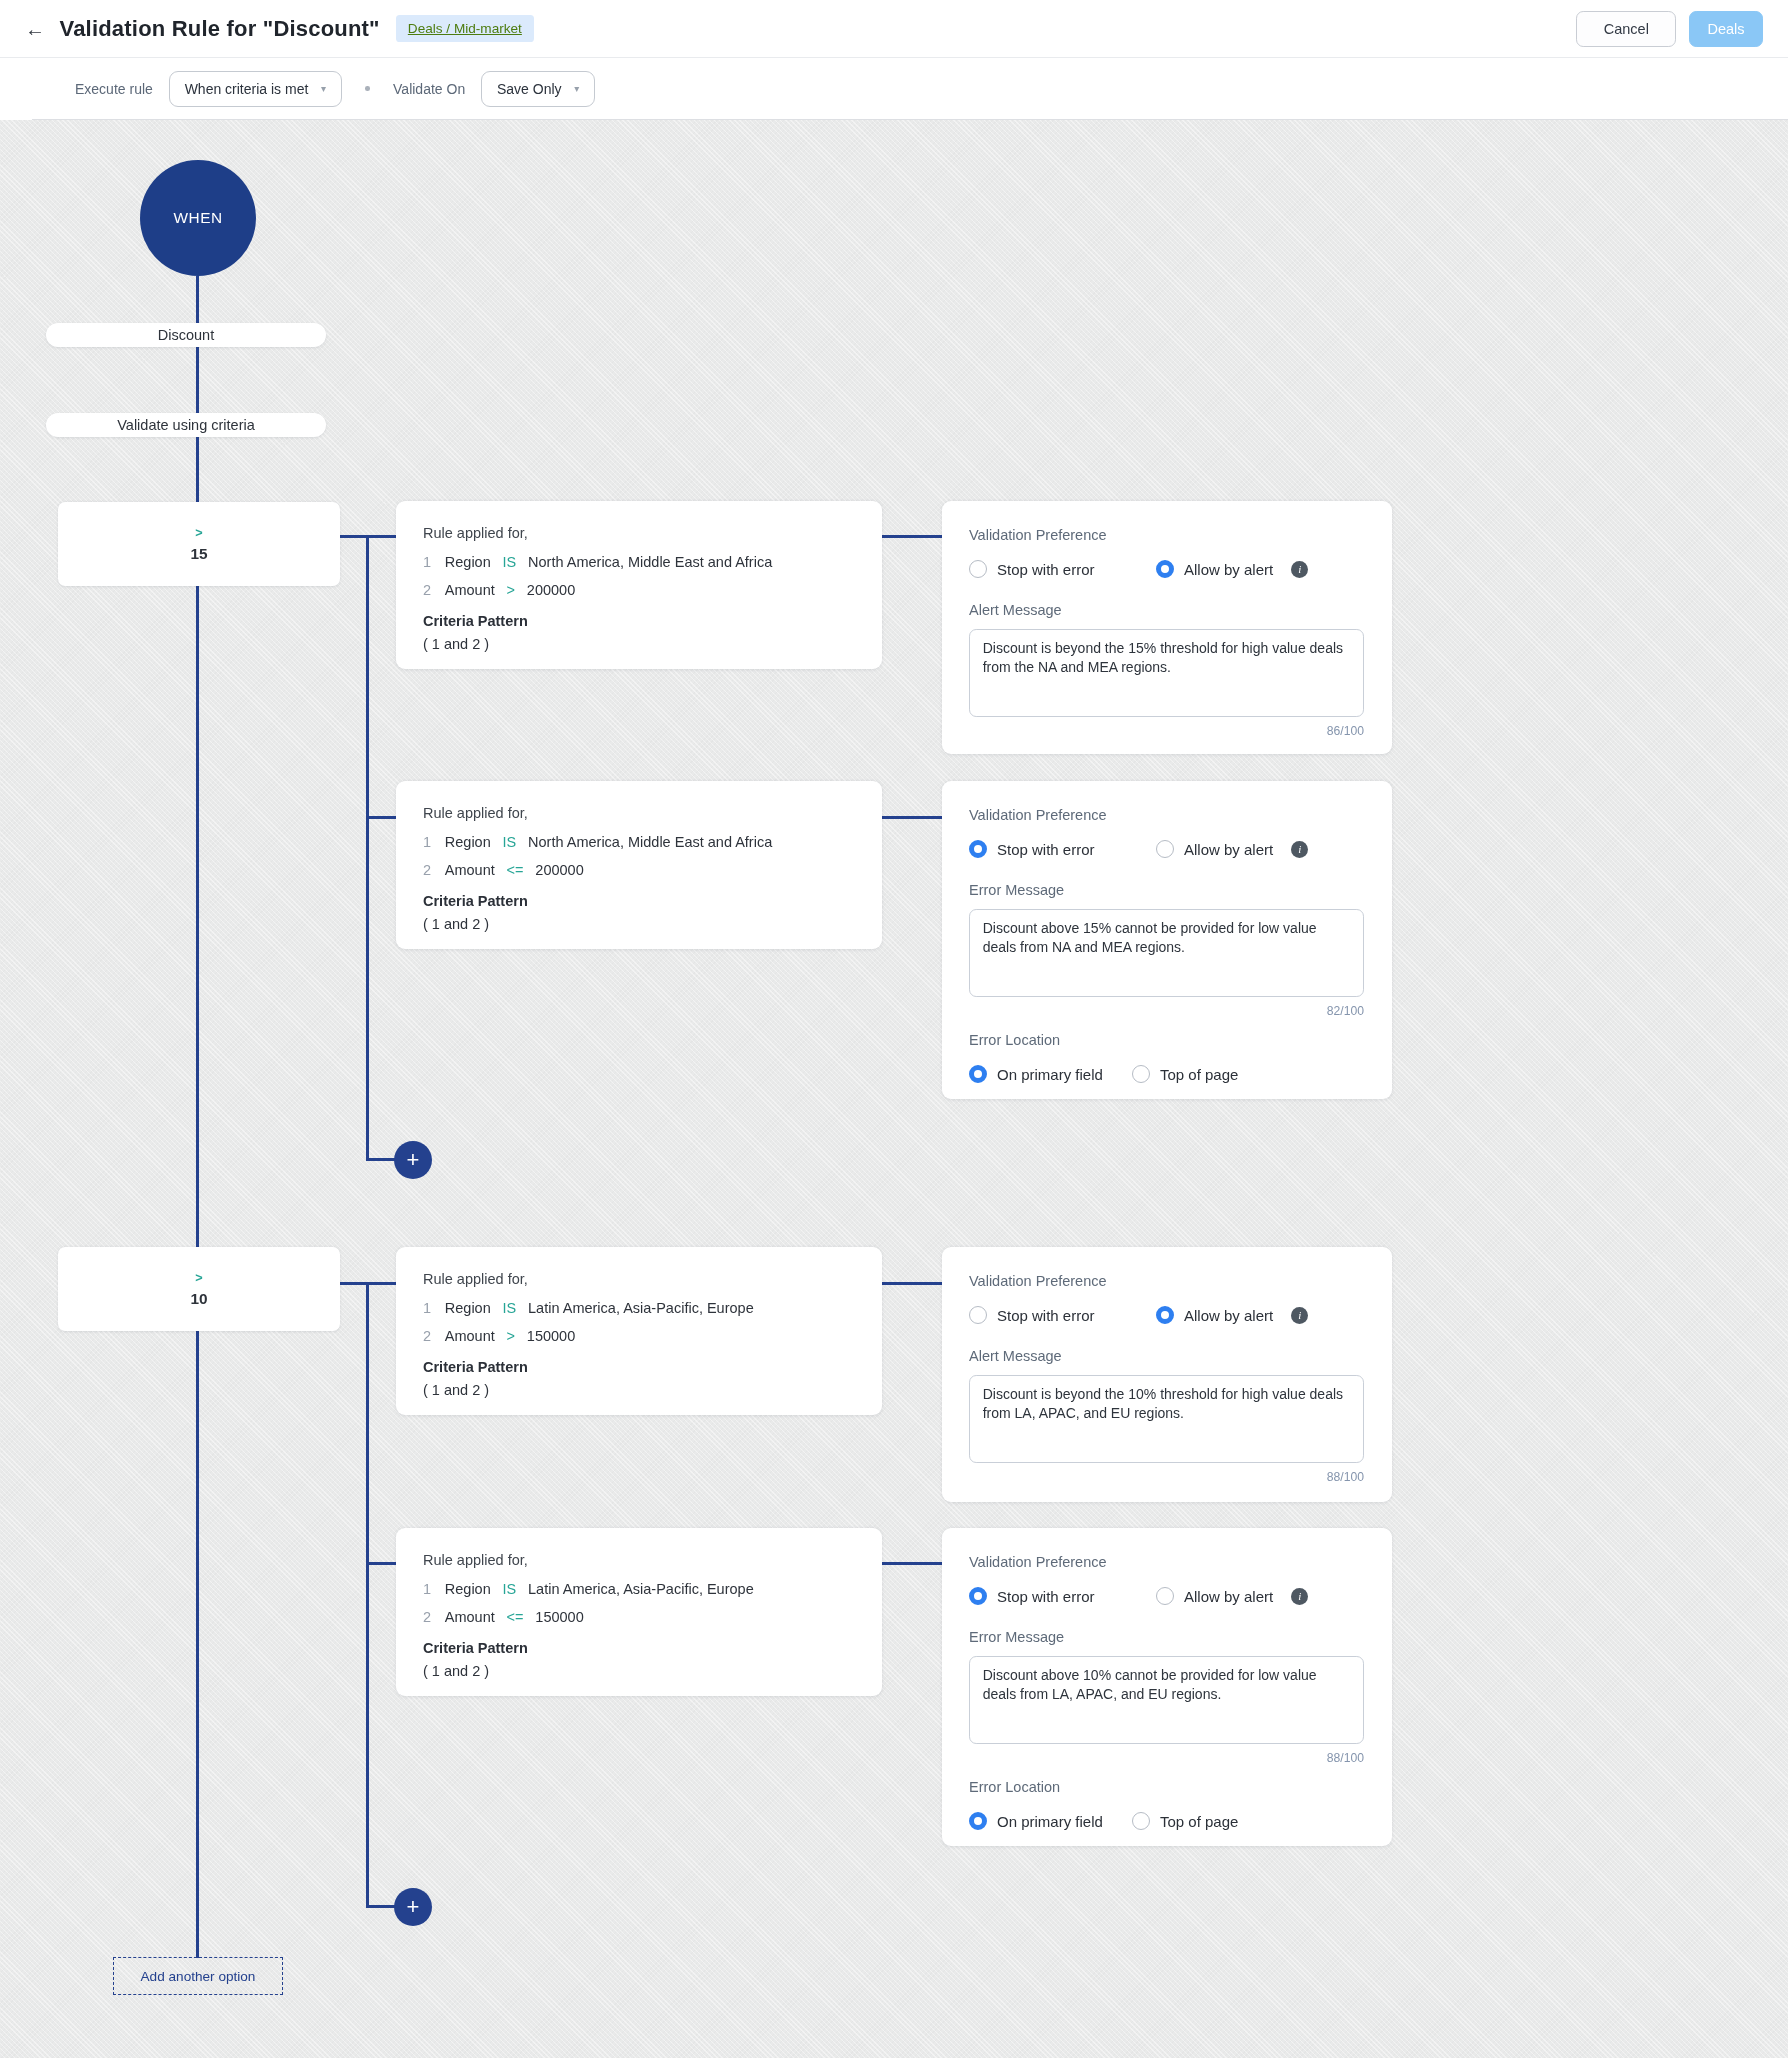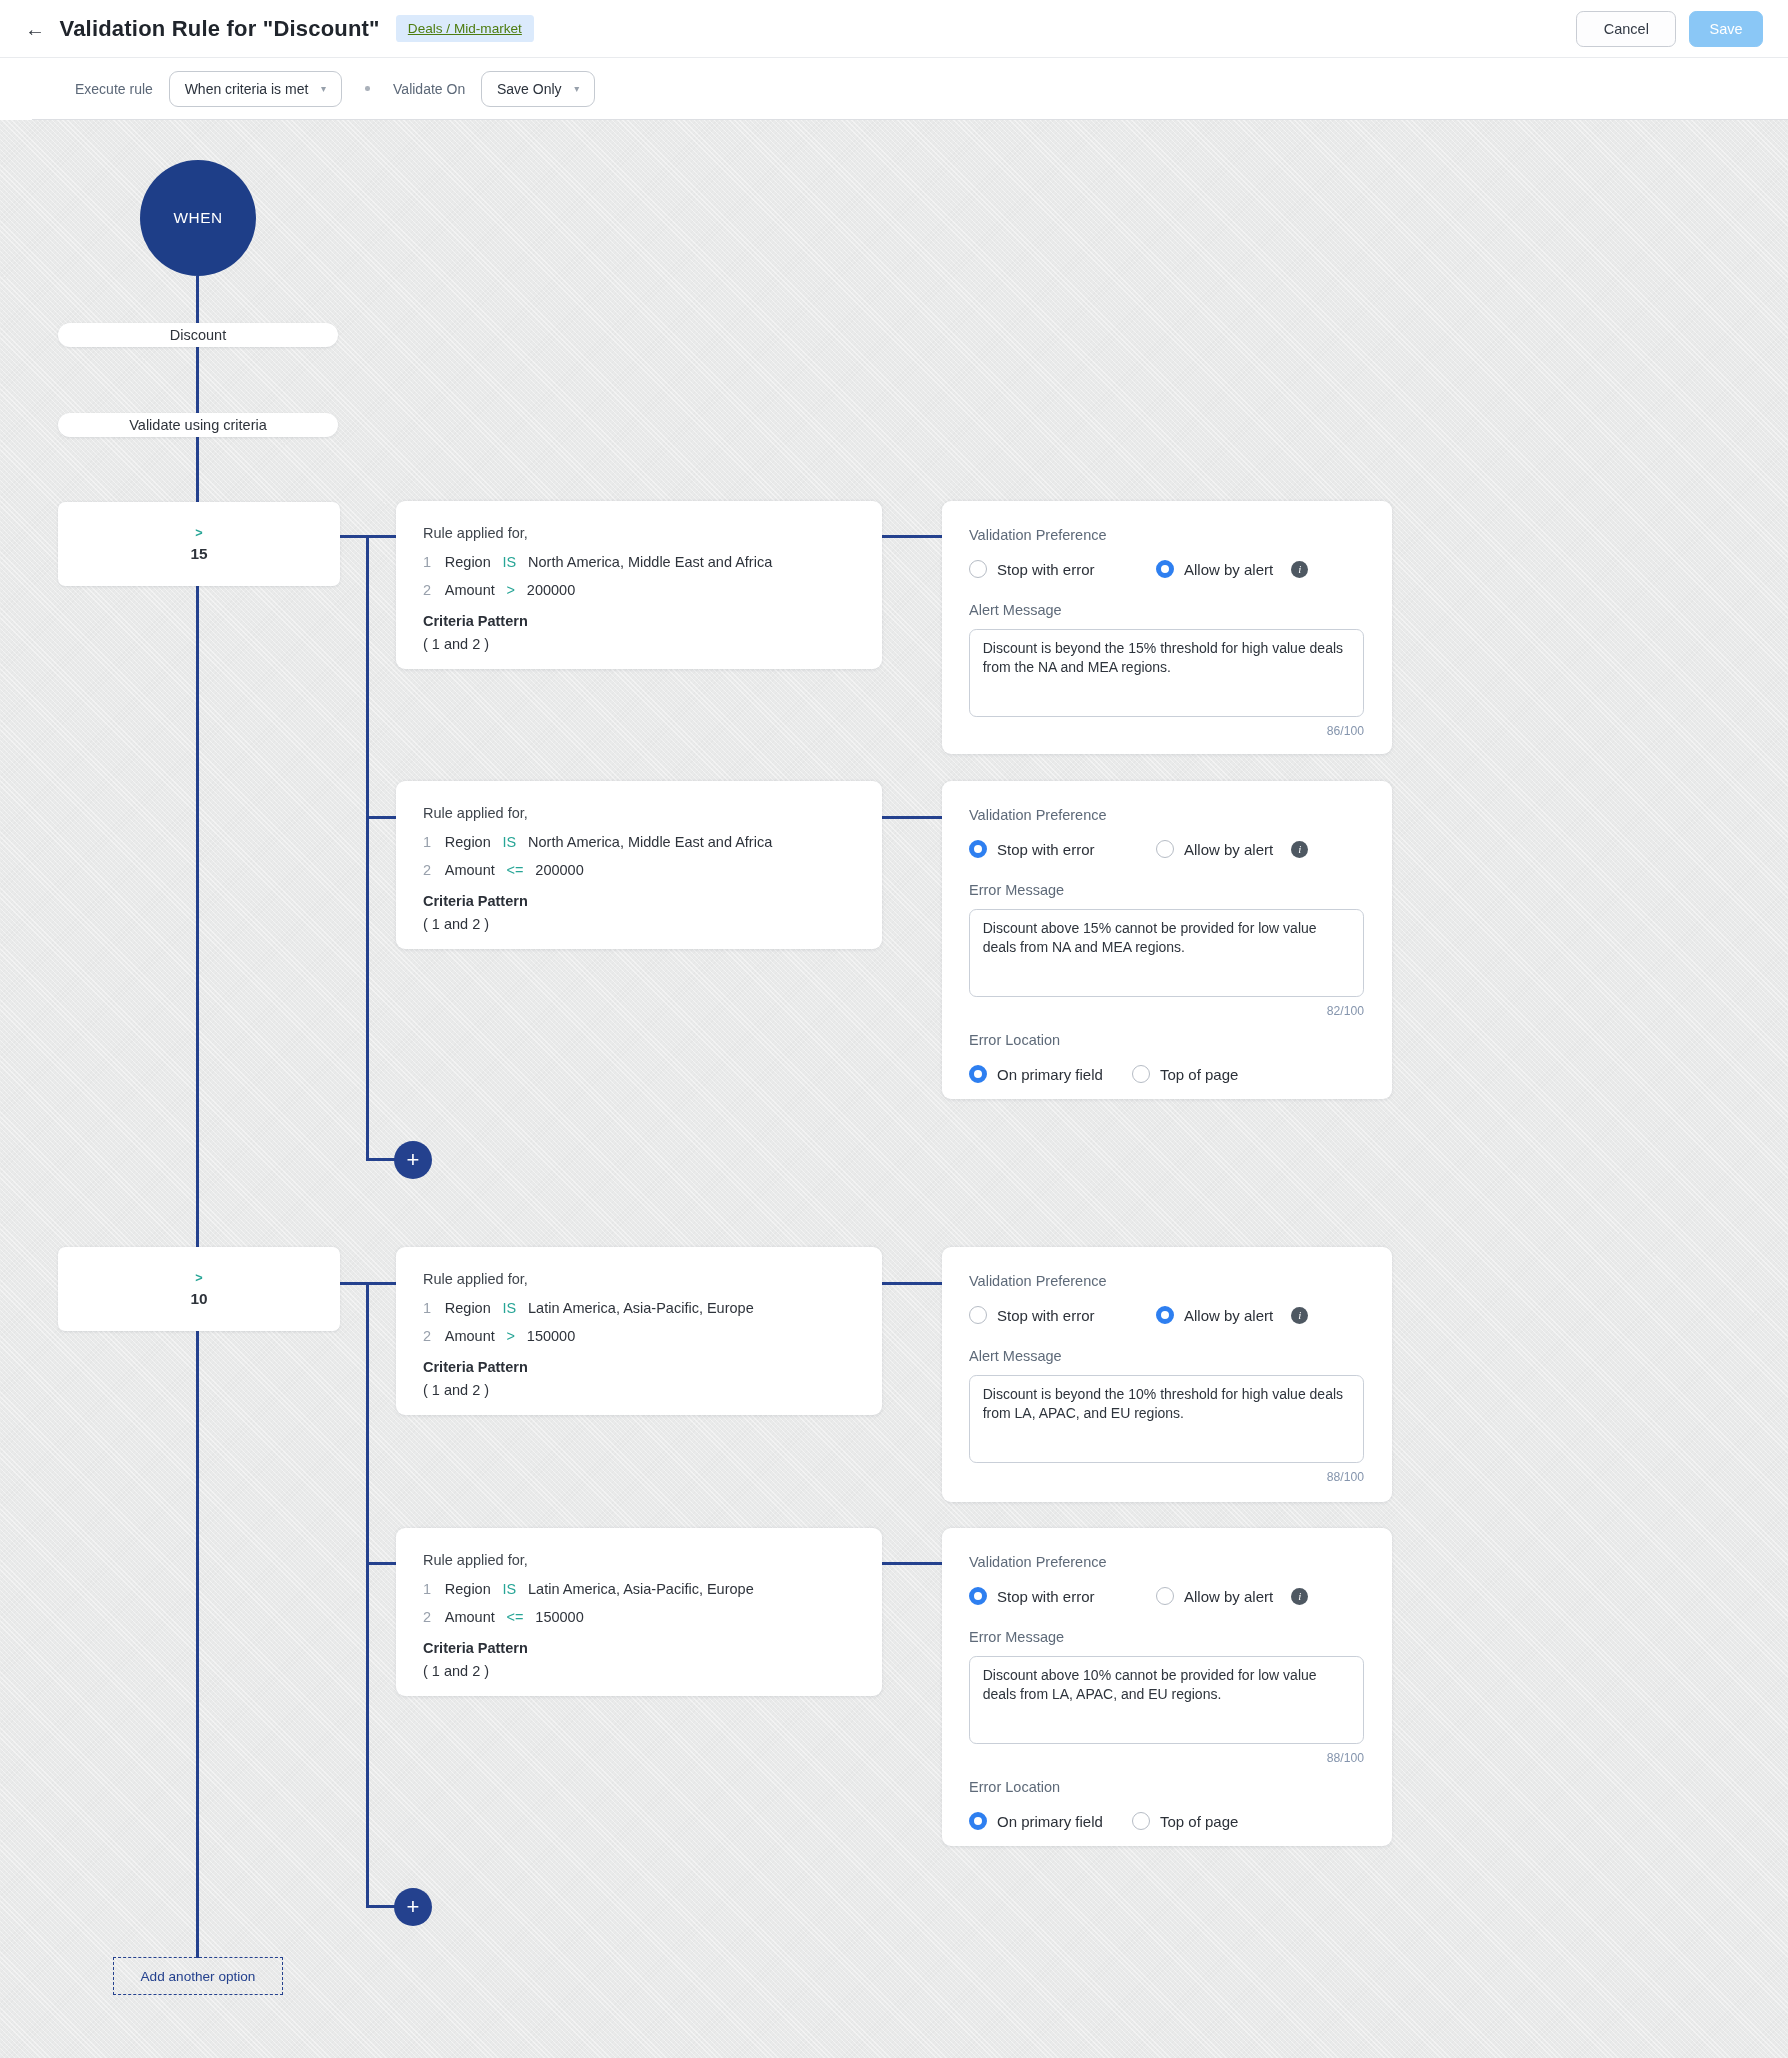--- a/index.html
+++ b/index.html
@@ -47,21 +47,21 @@
   .vline, .hline { position:absolute; background:#24418e; z-index:0; }
   .vline { width:2.7px; }
   .hline { height:2.7px; }
 
   .when-circle {
     position:absolute; left:140px; top:40px; width:116px; height:116px;
     border-radius:50%; background:#1e3e88; color:#fff; font-size:15.4px; letter-spacing:0.5px;
     display:flex; align-items:center; justify-content:center; z-index:1;
   }
   .flow-box {
-    position:absolute; left:58px; width:280px; height:24px; background:#fff;
+    position:absolute; left:46px; width:280px; height:24px; background:#fff;
     border-radius:12px; display:flex; align-items:center; justify-content:center;
     font-size:14.5px; color:#2e333b; box-shadow:0 0.9px 2.7px rgba(40,50,70,.10); z-index:1;
   }
   .cond-node {
     position:absolute; left:58px; width:282px; height:84px; background:#fff;
     border-radius:7.2px; display:flex; flex-direction:column; align-items:center; justify-content:center;
     gap:6.3px; box-shadow:0 0.9px 2.7px rgba(40,50,70,.10); z-index:1; cursor:pointer;
   }
   .cond-op { font-size:12.7px; color:#27a596; font-weight:bold; line-height:1; }
   .cond-val { font-size:15.4px; color:#2e333b; line-height:1;font-weight:bold; }
@@ -123,21 +123,21 @@
 </style>
 </head>
 <body>
 
 <div class="header">
   <span class="back-arrow">←</span>
   <span class="page-title">Validation Rule for "Discount"</span>
   <span class="badge">Deals / Mid-market</span>
   <span class="header-spacer"></span>
   <button class="btn btn-cancel">Cancel</button>
-  <button class="btn btn-save">Save</button>
+  <button class="btn btn-save">Deals</button>
 </div>
 
 <div class="toolbar">
   <span class="tb-label">Execute rule</span>
   <div class="dropdown">
     <span>When criteria is met</span>
     <span class="caret">▾</span>
   </div>
   <span class="dot-sep"></span>
   <span class="tb-label">Validate On</span>

